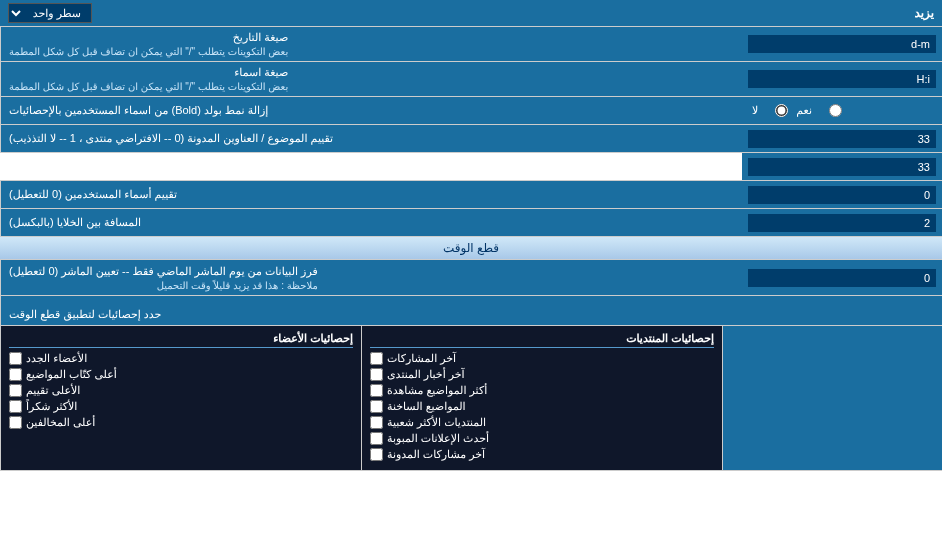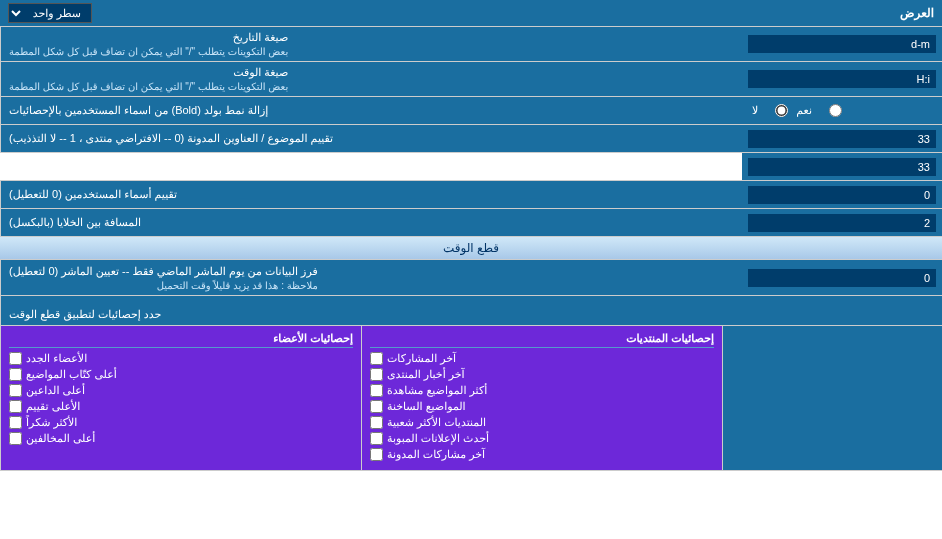--- a/index.html
+++ b/index.html
@@ -143,21 +143,21 @@
 
     
     .checkboxes-section {
       display: flex;
       flex-direction: row;
       border-bottom: 1px solid #ccc;
     }
 
     .checkboxes-col {
       flex: 1;
-      background: #6d28d9;
+      background: #0f172a;
       padding: 6px 8px;
       border-left: 1px solid #ccc;
     }
 
     .checkboxes-col .col-header {
       color: #fff;
       font-weight: bold;
       font-size: 11px;
       text-align: right;
       margin-bottom: 4px;
@@ -177,21 +177,21 @@
     .checkboxes-col .check-item input[type="checkbox"] {
       accent-color: #fff;
     }
   </style>
 </head>
 <body>
 
 <div class="container">
 
   <div class="header-row">
-    <div class="header-label">العرض</div>
+    <div class="header-label">يزيد</div>
     <div class="dropdown-area">
       <select><option>سطر واحد</option><option>سطران</option><option>ثلاثة أسطر</option></select>
     </div>
   </div>
 
   <div class="row">
     <div class="row-input">
       <input type="text" value="d-m" style="">
     </div>
     <div class="row-label">
@@ -201,21 +201,21 @@
       </span>
     </div>
   </div>
 
   <div class="row">
     <div class="row-input">
       <input type="text" value="H:i" style="">
     </div>
     <div class="row-label">
       <span>
-        <span>صيغة الوقت</span>
+        <span>صيغة اسماء</span>
         <span class="sub-text">بعض التكوينات يتطلب "/" التي يمكن ان تضاف قبل كل شكل المطمة</span>
       </span>
     </div>
   </div>
 
   <div class="radio-row">
     <div class="radio-area">
       <label>
         <input type="radio" name="bold_remove" value="yes" style="">
         <span>نعم</span>
@@ -329,24 +329,20 @@
       <div class="col-header">إحصائيات الأعضاء</div>
       <div class="check-item">
         <span>الأعضاء الجدد</span>
         <input type="checkbox" style="">
       </div>
       <div class="check-item">
         <span>أعلى كتّاب المواضيع</span>
         <input type="checkbox" style="">
       </div>
       <div class="check-item">
-        <span>أعلى الداعين</span>
-        <input type="checkbox" style="">
-      </div>
-      <div class="check-item">
         <span>الأعلى تقييم</span>
         <input type="checkbox" style="">
       </div>
       <div class="check-item">
         <span>الأكثر شكراً</span>
         <input type="checkbox" style="">
       </div>
       <div class="check-item">
         <span>أعلى المخالفين</span>
         <input type="checkbox" style="">

